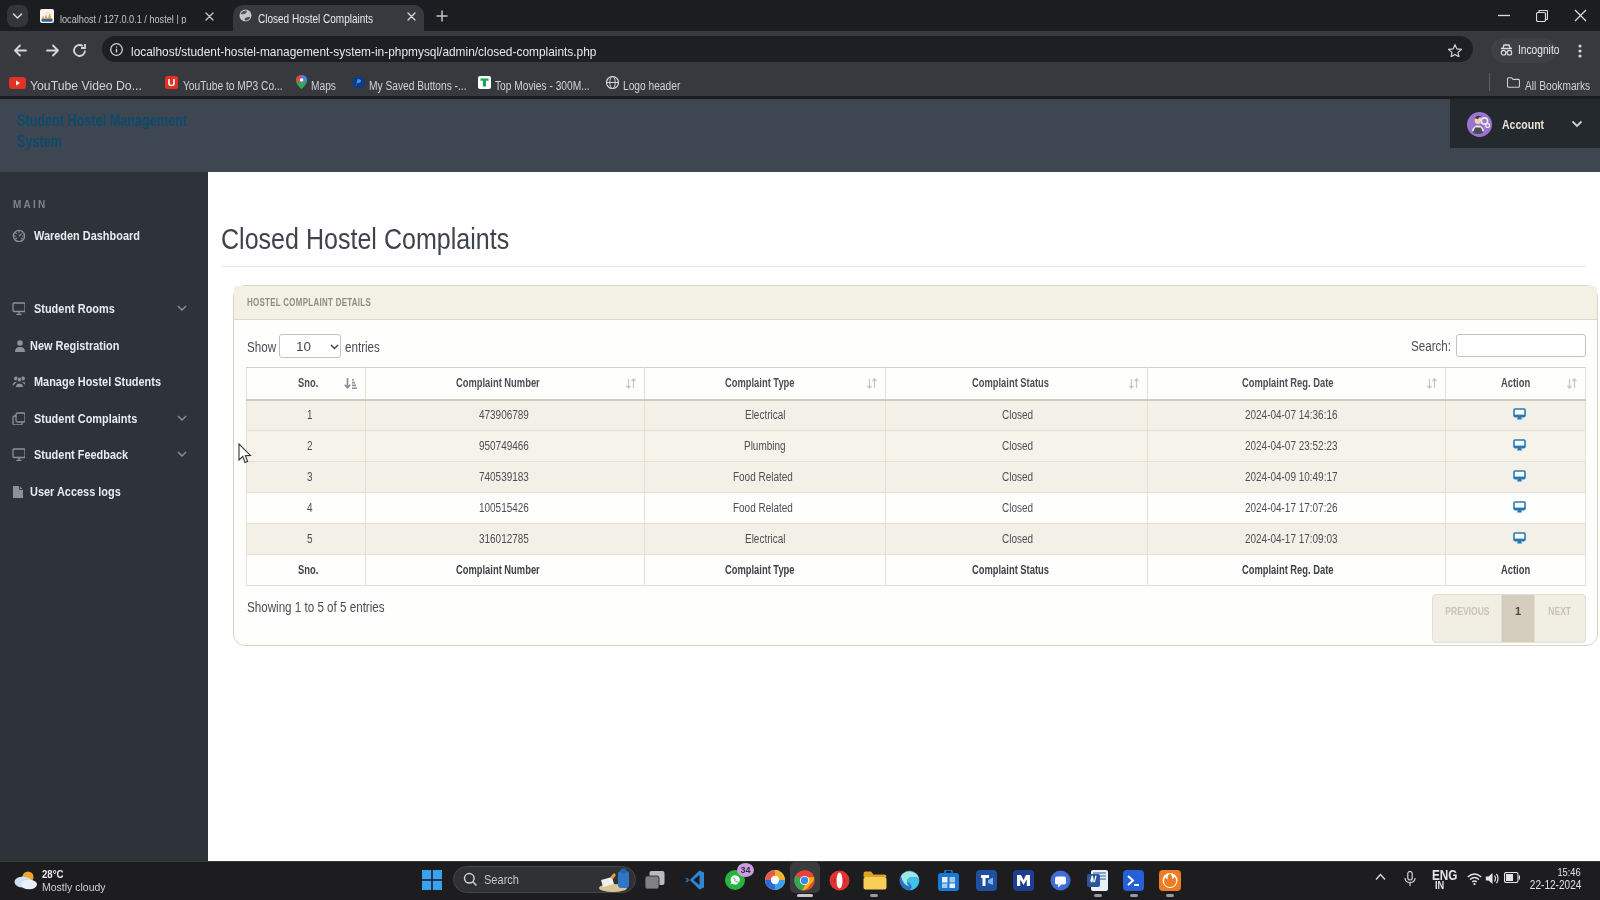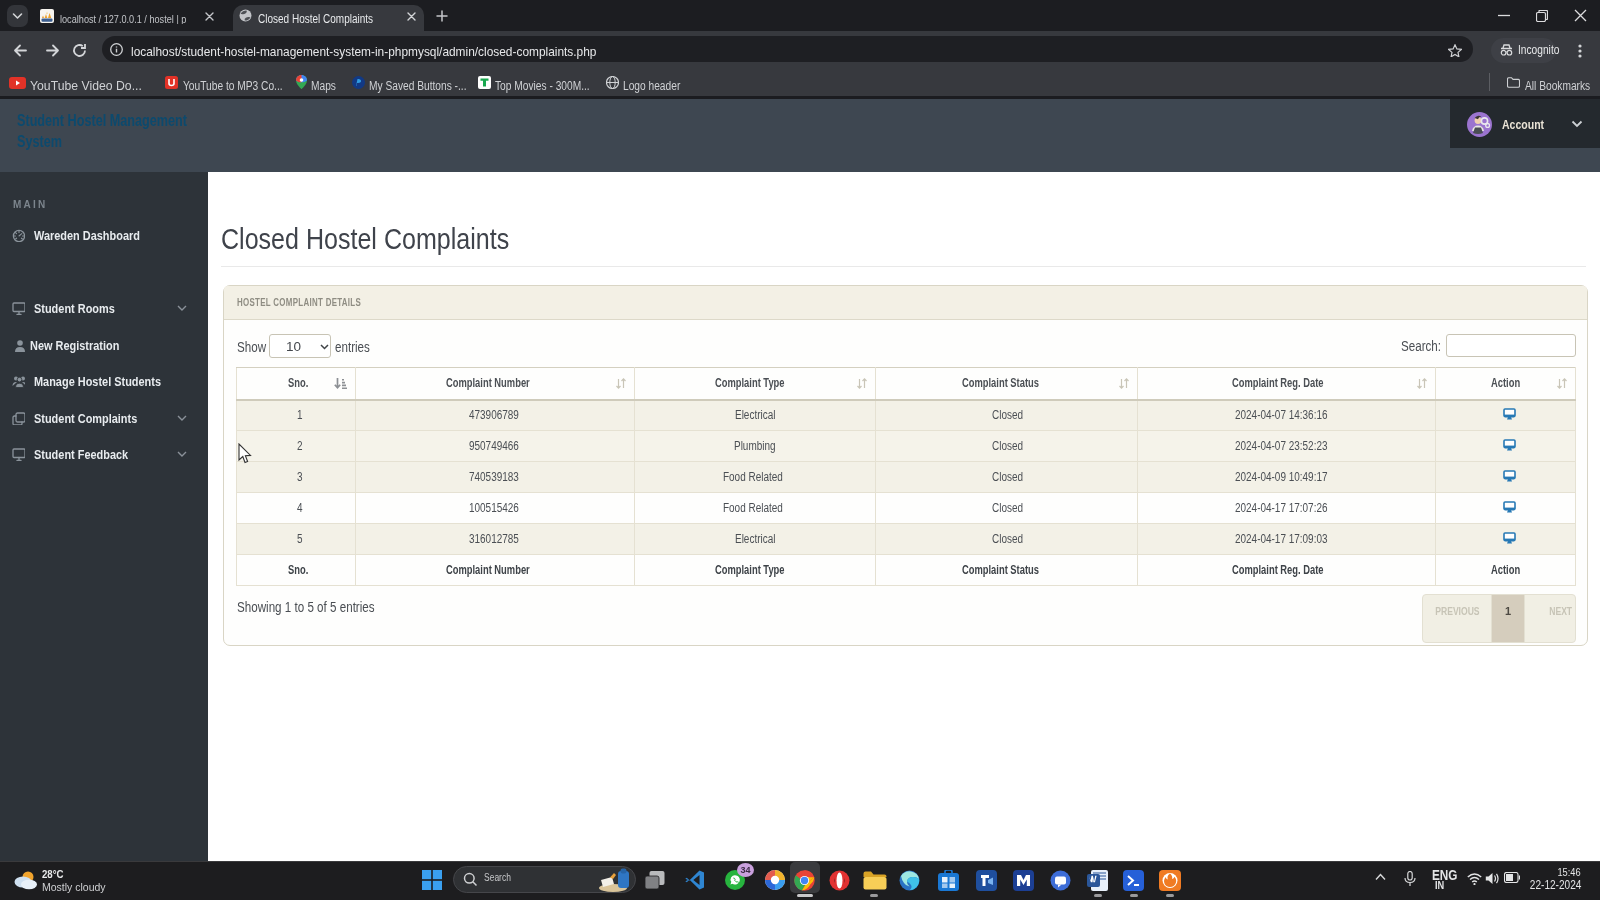--- a/index.html
+++ b/index.html
@@ -28,22 +28,22 @@
 #pagebg { position:absolute; left:0; top:99px; width:1600px; height:762px; background:#ffffff; }
 #topnav { position:absolute; left:0; top:99px; width:1600px; height:73px; background:#3e4751; }
 #acctbox { position:absolute; left:1450px; top:99px; width:150px; height:49px; background:#24292e; }
 #sidebar { position:absolute; left:0; top:172px; width:208px; height:689px; background:#2d3339; }
 .menuitem { position:absolute; left:0; width:208px; height:37px; color:#e8ecef; }
 .menuitem .mi-ic { position:absolute; left:12px; top:12px; width:13px; height:13px; }
 .menuitem .mi-tx { position:absolute; left:34px; top:11px; font-size:13.5px; font-weight:bold; }
 .menuitem .mi-ch { position:absolute; left:177px; top:15px; }
 .sideic { stroke:#8a939b; fill:none; stroke-width:1.3; stroke-linecap:round; stroke-linejoin:round; }
 
-#card { position:absolute; left:223px; top:285px; width:1365px; height:361px;
-  background:#fefefd; border:1px solid #d9d5c5; border-radius:7px;padding-left:20px; }
+#card { position:absolute; left:233px; top:285px; width:1365px; height:361px;
+  background:#fefefd; border:1px solid #d9d5c5; border-radius:12px;padding-left:20px; }
 #cardhead { position:absolute; left:0; top:0; width:1363px; height:34px;
   background:#f3f0e5; border-bottom:1px solid #ddd9c9; border-radius:4px 4px 0 0; }
 #dtable { position:absolute; left:12px; top:81px; border-collapse:collapse; table-layout:fixed; }
 #dtable td svg { margin-left:-2px; }
 #dtable td, #dtable th { border:1px solid #e5e1d2; padding:0 0 0 9px; text-align:center;
   font-size:12px; color:#4b4f54; height:31px; overflow:hidden; }
 #dtable thead th { border-top:1px solid #d4d0c0; border-bottom:2px solid #cfcbbb; height:32px; position:relative; }
 #dtable tfoot td { font-weight:bold; color:#3e4348; background:#fefefd; }
 #dtable tbody tr.odd td { background:#f3f1e7; }
 #dtable tbody tr.even td { background:#fefefd; }
@@ -251,20 +251,27 @@
 </div>
 <div class="menuitem" style="top:436px;">
   <svg class="mi-ic" width="14" height="13">
         <rect x="1" y="1" width="12" height="8.5" rx="1" class="sideic"></rect>
         <path d="M5 12.5 L9 12.5 M7 9.5 L7 12.5" class="sideic"></path>
       </svg>
   <span class="mi-tx"><span class="rxb" style="transform:scaleX(.81);">Student Feedback</span></span>
   <svg class="mi-ch" width="10" height="7">
         <polyline points="1,1 5,5 9,1" fill="none" stroke="#8a9199" stroke-width="1.4"></polyline>
       </svg>
+</div>
+<div class="menuitem" style="top:472.5px;">
+  <svg class="mi-ic" width="12" height="14">
+        <path d="M1 1 L7.5 1 L11 4.5 L11 13 L1 13 Z" fill="#8a939b"></path>
+        <path d="M7.5 1 L7.5 4.5 L11 4.5" fill="none" stroke="#2d3339" stroke-width=".9"></path>
+      </svg>
+  <span class="mi-tx" style="left:30px;"><span class="rxb" style="transform:scaleX(.81);">User Access logs</span></span>
 </div>
 
 <div class="abs" style="left:221px;top:222px;font-size:30px;color:#3f434b;"><span style="display:inline-block;transform:scaleX(.835);transform-origin:0 0;white-space:nowrap;">Closed Hostel Complaints</span></div>
 <div class="abs" style="left:221px;top:266px;width:1365px;height:1px;background:#e9e9e9;"></div>
 <div id="card">
   <div id="cardhead">
     <div class="abs" style="left:13px;top:10px;font-size:10.5px;font-weight:bold;color:#8f8d83;letter-spacing:.4px;"><span style="display:inline-block;transform:scaleX(.755);transform-origin:0 50%;white-space:nowrap;">HOSTEL COMPLAINT DETAILS</span></div>
   </div>
   <div class="abs" style="left:13px;top:53px;font-size:14px;color:#4a4e53;"><span class="rx">Show</span></div>
   <div class="abs" style="left:45px;top:48px;width:62px;height:24px;background:#fff;border:1px solid #c8c4b5;border-radius:3px;">
@@ -382,21 +389,21 @@
             <td><span class="rxb">Complaint Type</span></td>
             <td><span class="rxb">Complaint Status</span></td>
             <td><span class="rxb">Complaint Reg. Date</span></td>
             <td><span class="rxb">Action</span></td>
           </tr>
     </tfoot>
   </table>
   <div class="abs" style="left:13px;top:313px;font-size:14px;color:#4a4e53;"><span class="rx">Showing 1 to 5 of 5 entries</span></div>
   <div class="pagbtn" style="left:1198px;top:308px;width:70px;border-radius:4px 0 0 4px;"><span class="rxc" style="transform:scaleX(.78);">PREVIOUS</span></div>
   <div class="pagbtn" style="left:1267px;top:308px;width:34px;background:#d5cdbd;color:#4d4942;">1</div>
-  <div class="pagbtn" style="left:1300px;top:308px;width:52px;border-radius:0 4px 4px 0;text-align:right;"><span class="rxc" style="transform:scaleX(.78);">NEXT</span></div>
+  <div class="pagbtn" style="left:1300px;top:308px;width:52px;border-radius:0 4px 4px 0;"><span class="rxc" style="transform:scaleX(.78);">NEXT</span></div>
 </div>
 
 <svg class="abs" style="left:237px;top:443px;" width="15" height="22">
   <path d="M2 1 L2 17 L5.8 13.5 L8 19.5 L10.6 18.5 L8.4 12.7 L13.5 12.4 Z" fill="#fff" stroke="#333" stroke-width="1.1"></path>
 </svg>
 
 <div id="taskbar"></div>
 <svg class="abs" style="left:14px;top:869px;" width="24" height="22">
   <circle cx="14" cy="8" r="5.5" fill="#f0a32c"></circle>
   <ellipse cx="9" cy="13" rx="8.5" ry="5.5" fill="#cfe0f0"></ellipse>
@@ -408,21 +415,21 @@
   <rect x="0" y="0" width="9.2" height="9.2" fill="#3aa0f0"></rect>
       <rect x="10.8" y="0" width="9.2" height="9.2" fill="#3aa0f0"></rect>
   <rect x="0" y="10.8" width="9.2" height="9.2" fill="#3aa0f0"></rect>
       <rect x="10.8" y="10.8" width="9.2" height="9.2" fill="#3aa0f0"></rect>
 </svg>
 <div class="abs" style="left:453px;top:866px;width:183px;height:27px;border-radius:14px;background:#2f3134;border:1px solid #45464a;"></div>
 <svg class="abs" style="left:463px;top:872px;" width="15" height="15">
   <circle cx="6.3" cy="6.3" r="4.8" fill="none" stroke="#cfd0d2" stroke-width="1.5"></circle>
   <path d="M9.8 9.8 L13.5 13.5" stroke="#cfd0d2" stroke-width="1.5"></path>
 </svg>
-<div class="abs" style="left:484px;top:872px;font-size:10px;color:#c6c7c9;"><span style="display:inline-block;transform:scaleX(.85);transform-origin:0 50%;">Search</span></div>
+<div class="abs" style="left:484px;top:872px;font-size:13px;color:#c6c7c9;"><span style="display:inline-block;transform:scaleX(.85);transform-origin:0 50%;">Search</span></div>
 <svg class="abs" style="left:597px;top:867px;" width="38" height="26">
   <ellipse cx="16" cy="21" rx="14" ry="4" fill="#d9c49a"></ellipse>
   <rect x="21" y="4" width="11" height="17" rx="3" fill="#2f76c4"></rect>
   <rect x="23.5" y="1.5" width="6" height="5" rx="2" fill="#2664a8"></rect>
   <path d="M4 13 L15 10 L17 17 L6 20 Z" fill="#f2efe8"></path>
   <path d="M13 10.5 L17 6 L19 8 L16 12" fill="#e8a13c"></path>
 </svg>
 <svg class="abs" style="left:645px;top:871px;" width="20" height="19">
   <rect x="4.5" y="0" width="15" height="14" rx="2" fill="#b9babc"></rect>
   <rect x="0" y="5" width="14" height="13" rx="2" fill="#808184" stroke="#1d1d1f" stroke-width=".8"></rect>

